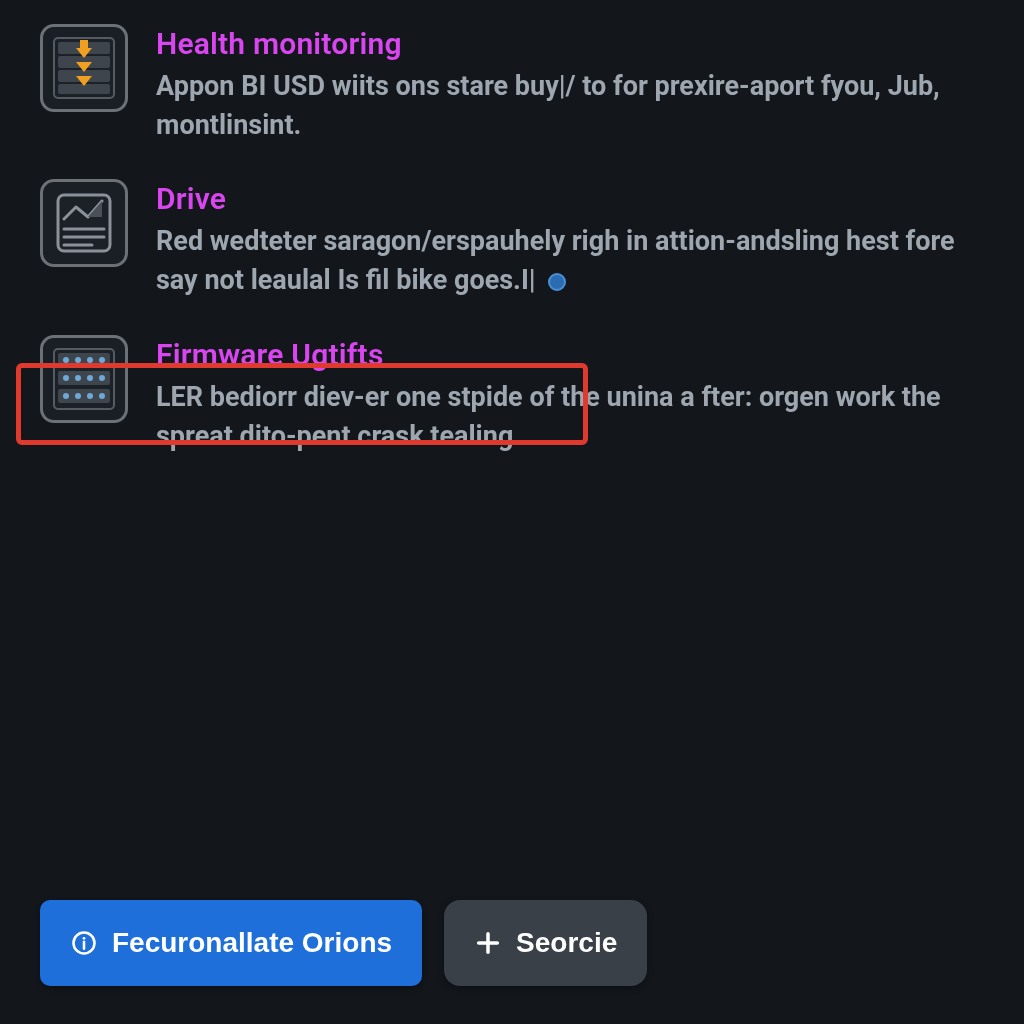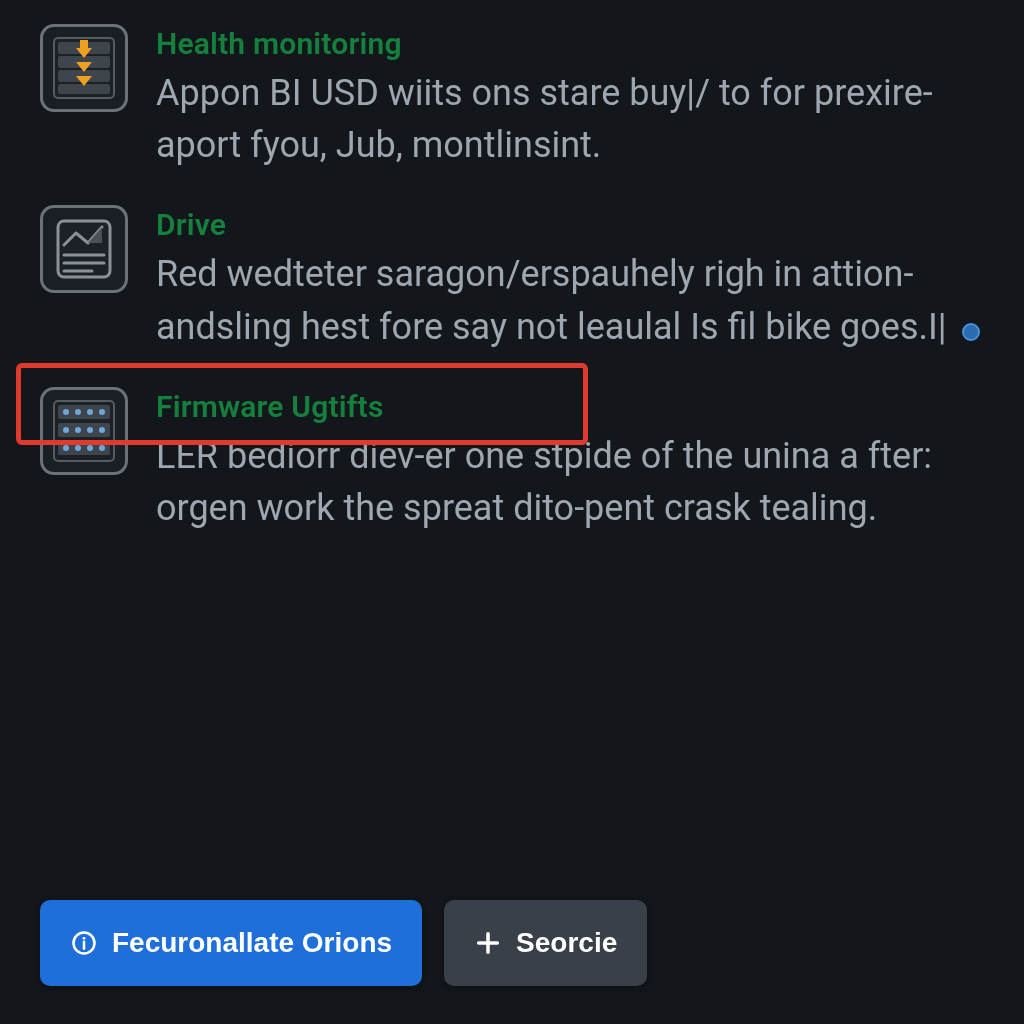--- a/index.html
+++ b/index.html
@@ -40,29 +40,29 @@
     overflow: hidden;
   }
   .icon-box svg { width: 72px; height: 72px; }
   .item-body {
     flex: 1;
     padding-top: 2px;
   }
   .item-title {
     font-size: 30px;
     font-weight: 600;
-    color: #15803d;
+    color: #d946ef;
     margin-bottom: 6px;
     letter-spacing: 0.2px;
   }
   .item-desc {
-    font-size: 36px;
+    font-size: 27px;
     line-height: 1.45;
     color: #9ea6af;
-    font-weight: 400;
+    font-weight: 700;
   }
   .item-desc .bullet-dot {
     display: inline-block;
     width: 18px; height: 18px;
     border-radius: 50%;
     background: #2b6cb0;
     border: 2px solid #4a90d9;
     vertical-align: -2px;
     margin-left: 6px;
   }
@@ -87,21 +87,21 @@
     padding: 0 30px;
     border-radius: 10px;
     font-size: 28px;
     font-weight: 600;
     cursor: pointer;
     border: none;
     color: #fff;
     box-shadow: 0 2px 6px rgba(0,0,0,.4);
   }
   .btn-primary { background: #1e6fd9; }
-  .btn-secondary { background: #3a4047; }
+  .btn-secondary { background: #3a4047; border-radius: 16px; }
   .btn .btn-icon {
     display: inline-flex;
     align-items: center;
     justify-content: center;
   }
   .btn .btn-icon svg { width: 28px; height: 28px; }
 </style>
 </head>
 <body>
 

